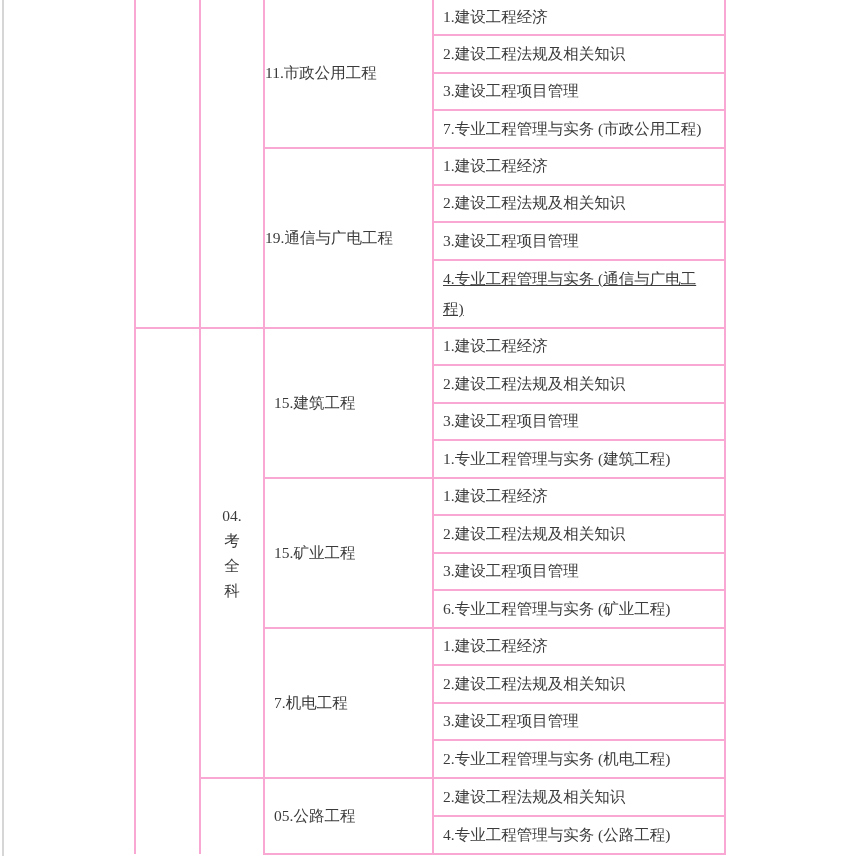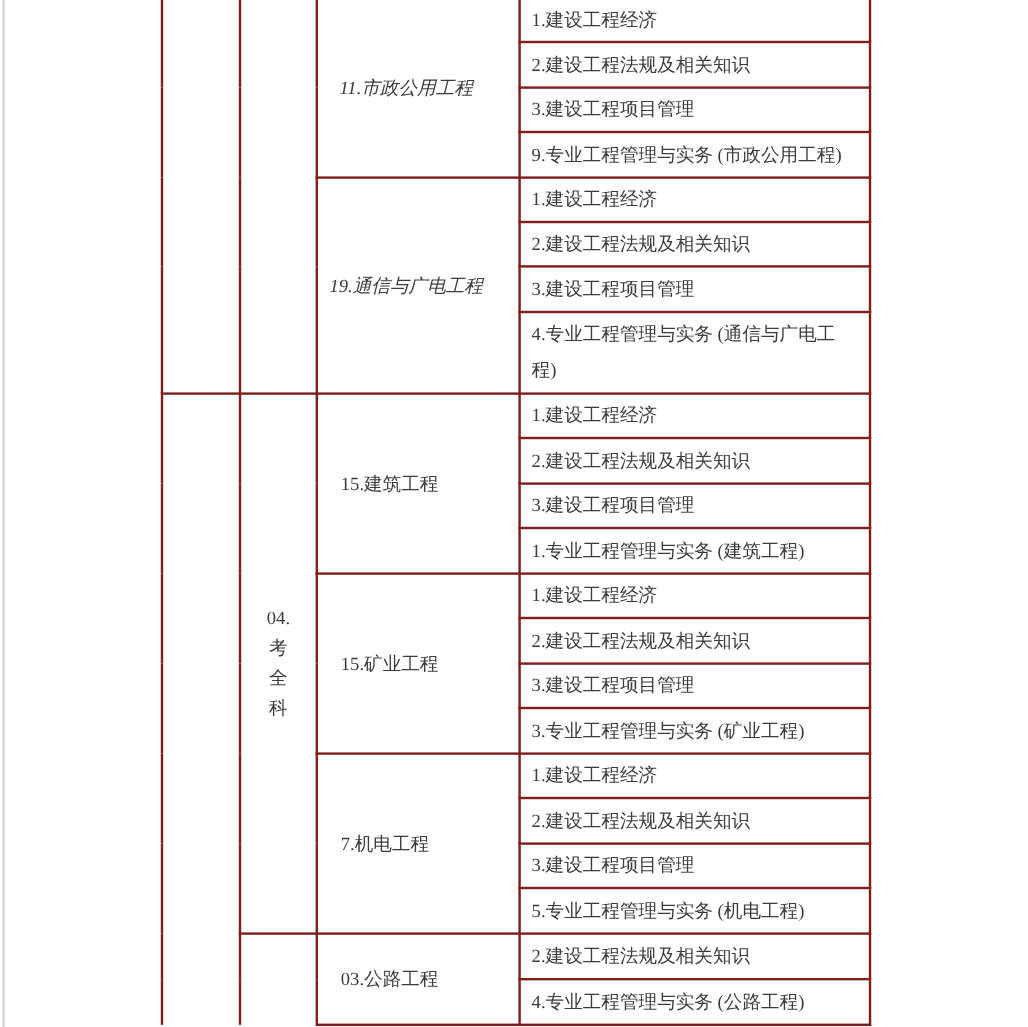--- a/index.html
+++ b/index.html
@@ -20,21 +20,21 @@
     background: #d6d6d6;
   }
   table.exam-table {
     position: absolute;
     left: 3px; top: 0;
     border-collapse: collapse;
     table-layout: fixed;
     width: 722px;
   }
   td {
-    border: 2px solid #7f1d1d;
+    border: 2px solid #f9a8d4;
     vertical-align: middle;
     font-size: 15.5px;
     color: #3b3b3b;
     overflow: hidden;
   }
   
   col.c1 { width: 132px; }
   col.c2 { width: 65px; }
   col.c3 { width: 64px; }
   col.c4 { width: 169px; }
@@ -43,23 +43,23 @@
   tr.h35 { height: 35px; }
   tr.h37 { height: 37px; }
   tr.h38 { height: 38px; }
   tr.h68 { height: 68px; }
   
   .bt0 { border-top: none !important; }
   .bb0 { border-bottom: none !important; }
   .bl0 { border-left: none !important; }
   
   td.subject-cell { padding-left: 9px; padding-right: 12px; }
-  td.subject-cell.tall { line-height: 30px; }
-  td.specialty-left { padding-left: 19px; text-align: left; }
-  td.specialty-right { padding-right: 20px; text-align: center; font-style: italic; }
+  td.subject-cell.tall { line-height: 30px; text-decoration: underline; }
+  td.specialty-left { padding-left: 9px; text-align: left; }
+  td.specialty-right { padding-right: 20px; text-align: left; }
   td.level-cell {
     text-align: center;
     white-space: pre-line;
     line-height: 25px;
   }
 </style>
 </head>
 <body>
 
 <div class="page">
@@ -82,21 +82,21 @@
         <td rowspan="4" class="specialty-right bt0">11.市政公用工程</td>
         <td class="subject-cell bt0">1.建设工程经济</td>
       </tr>
       <tr class="h38">
         <td class="subject-cell">2.建设工程法规及相关知识</td>
       </tr>
       <tr class="h37">
         <td class="subject-cell">3.建设工程项目管理</td>
       </tr>
       <tr class="h38">
-        <td class="subject-cell">9.专业工程管理与实务 (市政公用工程)</td>
+        <td class="subject-cell">7.专业工程管理与实务 (市政公用工程)</td>
       </tr>
 
       <tr class="h37">
         <td rowspan="4" class="specialty-right">19.通信与广电工程</td>
         <td class="subject-cell">1.建设工程经济</td>
       </tr>
       <tr class="h37">
         <td class="subject-cell">2.建设工程法规及相关知识</td>
       </tr>
       <tr class="h38">
@@ -129,40 +129,40 @@
         <td rowspan="4" class="specialty-left">15.矿业工程</td>
         <td class="subject-cell">1.建设工程经济</td>
       </tr>
       <tr class="h38">
         <td class="subject-cell">2.建设工程法规及相关知识</td>
       </tr>
       <tr class="h37">
         <td class="subject-cell">3.建设工程项目管理</td>
       </tr>
       <tr class="h38">
-        <td class="subject-cell">3.专业工程管理与实务 (矿业工程)</td>
+        <td class="subject-cell">6.专业工程管理与实务 (矿业工程)</td>
       </tr>
 
       <tr class="h37">
         <td rowspan="4" class="specialty-left">7.机电工程</td>
         <td class="subject-cell">1.建设工程经济</td>
       </tr>
       <tr class="h38">
         <td class="subject-cell">2.建设工程法规及相关知识</td>
       </tr>
       <tr class="h37">
         <td class="subject-cell">3.建设工程项目管理</td>
       </tr>
       <tr class="h38">
-        <td class="subject-cell">5.专业工程管理与实务 (机电工程)</td>
+        <td class="subject-cell">2.专业工程管理与实务 (机电工程)</td>
       </tr>
 
       <tr class="h38">
         <td rowspan="2" class="bb0"></td>
-        <td rowspan="2" class="specialty-left">03.公路工程</td>
+        <td rowspan="2" class="specialty-left">05.公路工程</td>
         <td class="subject-cell">2.建设工程法规及相关知识</td>
       </tr>
       <tr class="h38">
         <td class="subject-cell">4.专业工程管理与实务 (公路工程)</td>
       </tr>
     </tbody>
   </table>
 </div>
 
 </body></html>

